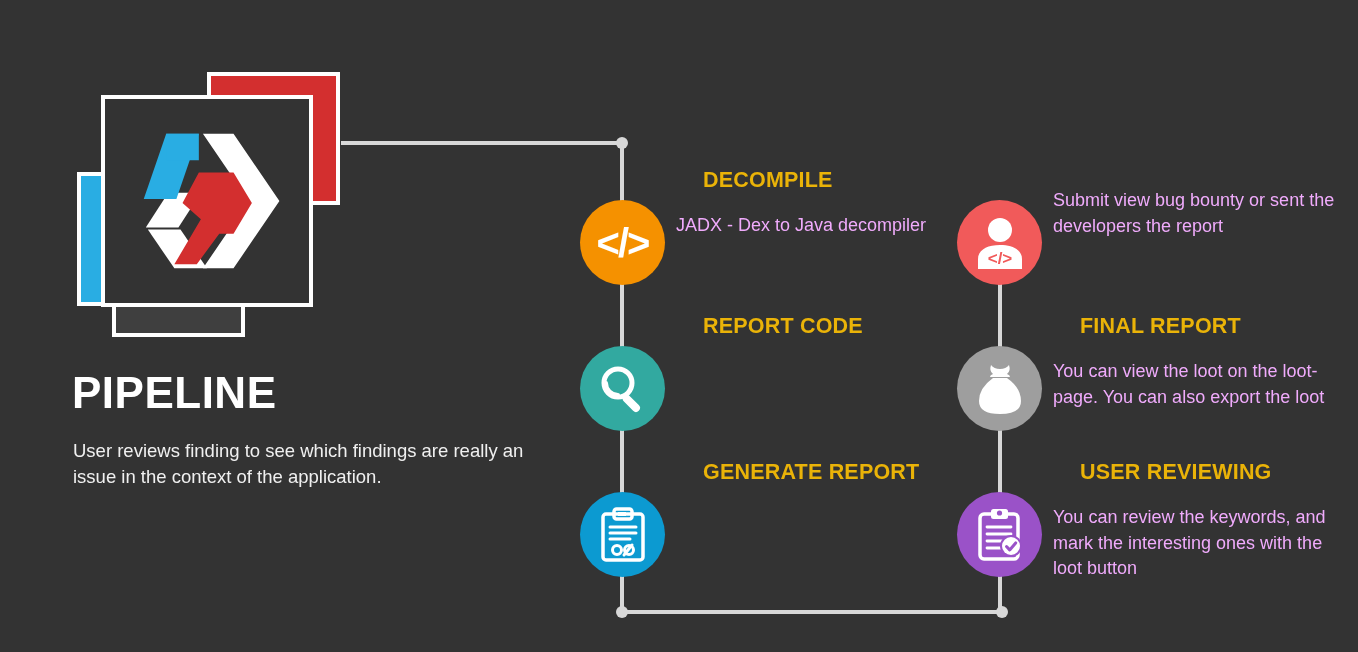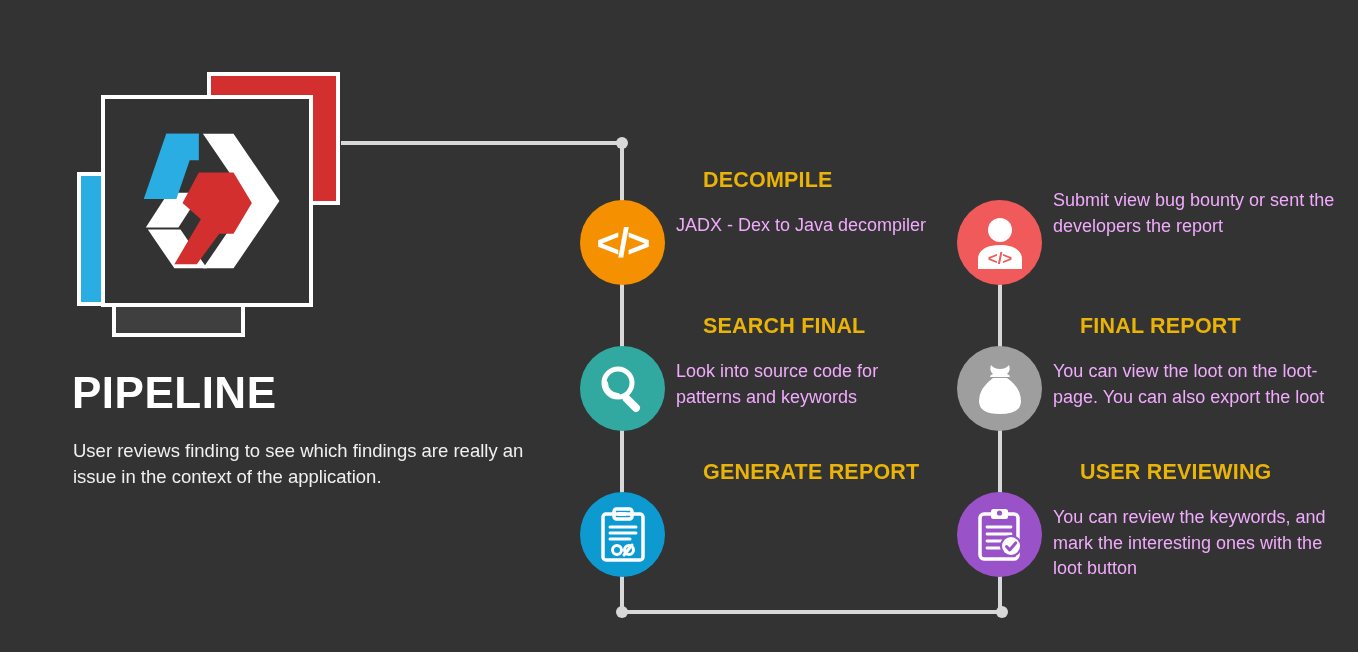--- a/index.html
+++ b/index.html
@@ -155,22 +155,21 @@
 
   <div class="node" id="node-search">
     <div class="node-icon" style="background:#32A9A0">
       <svg width="56" height="56" viewBox="0 0 56 56">
         <circle cx="23" cy="22" r="14" fill="none" stroke="#ffffff" stroke-width="5"></circle>
         <path d="M11 22 a12 12 0 0 0 12 12" fill="none" stroke="#ffffff" stroke-width="4" stroke-linecap="round"></path>
         <rect x="32" y="32" width="8" height="21" rx="4" fill="#ffffff" transform="rotate(-45 36 42)"></rect>
       </svg>
     </div>
     <div class="node-text">
-      <div class="node-title">SEARCH FINAL</div>
-      <div class="node-desc">Look into source code for patterns and keywords</div>
+      <div class="node-title">REPORT CODE</div>
     </div>
   </div>
 
   <div class="node" id="node-generate">
     <div class="node-icon" style="background:#0C9AD1">
       <svg width="54" height="56" viewBox="0 0 54 56">
         <rect x="7" y="7" width="40" height="46" rx="3" fill="none" stroke="#ffffff" stroke-width="3.5"></rect>
         <rect x="18" y="2" width="18" height="10" rx="2.5" fill="none" stroke="#ffffff" stroke-width="3.5"></rect>
         <rect x="22" y="5" width="8" height="4" fill="#ffffff"></rect>
         <g stroke="#ffffff" stroke-width="3" stroke-linecap="round">

